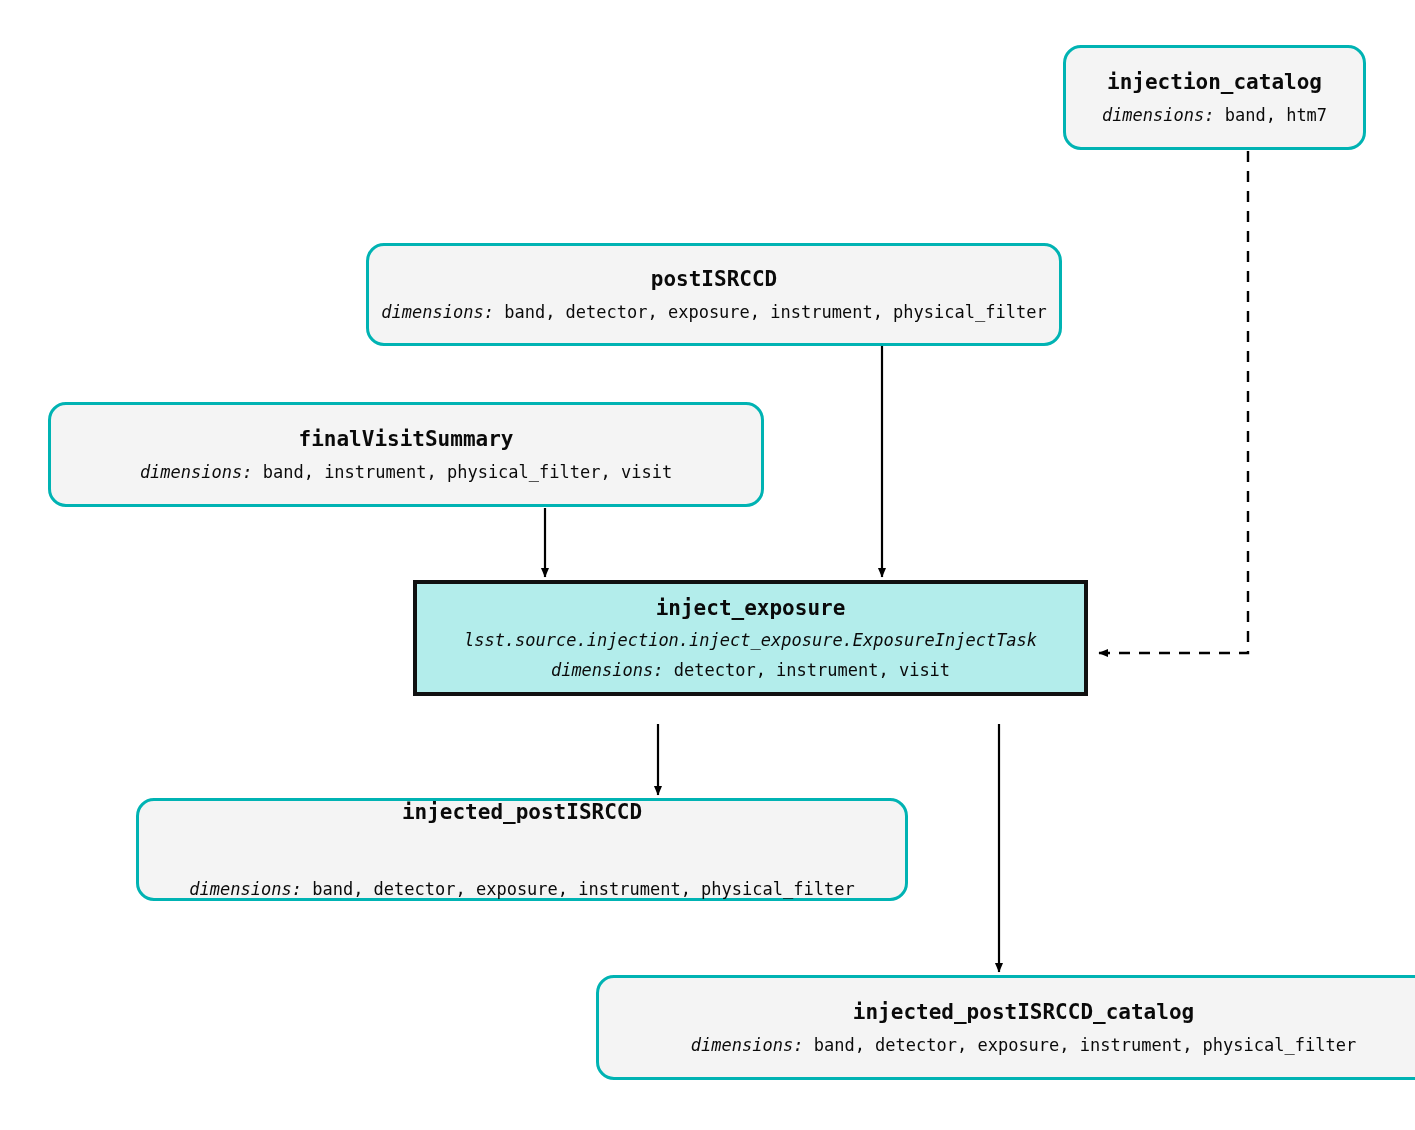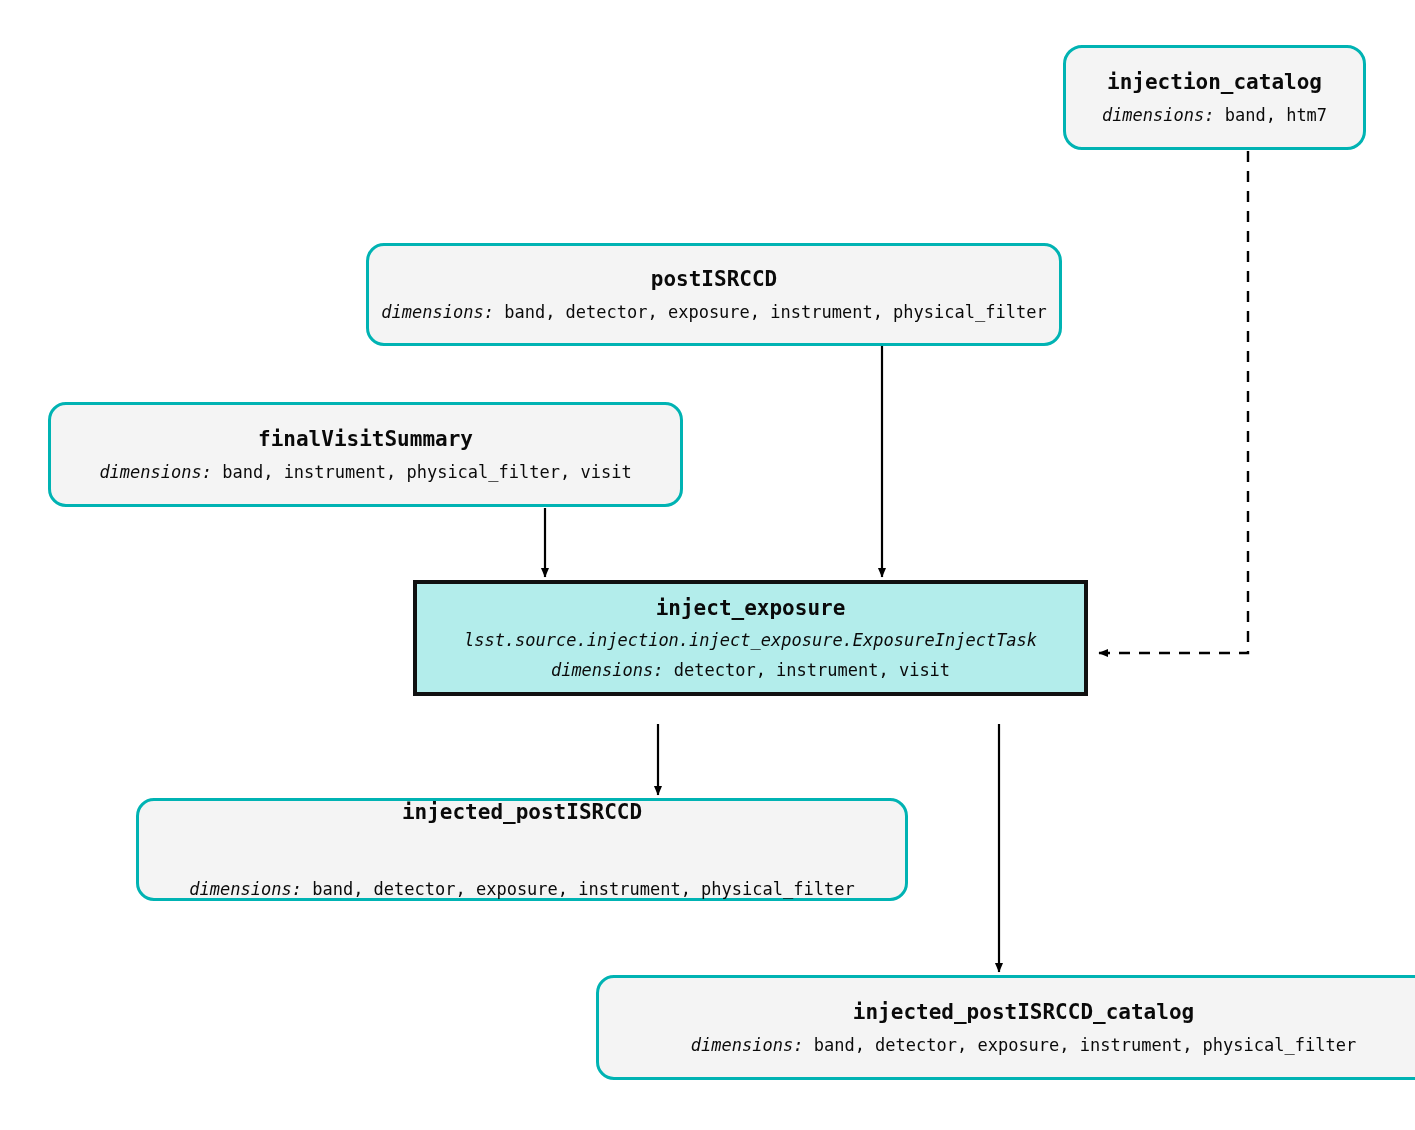--- a/index.html
+++ b/index.html
@@ -87,37 +87,37 @@
 
     <path d="M 545 508 L 545 577" stroke="#000000" stroke-width="2.2" fill="none" marker-end="url(#arrowhead)"></path>
 
     <path d="M 1248 151 L 1248 653 L 1099 653" stroke="#000000" stroke-width="2.4" fill="none" stroke-dasharray="11 9" marker-end="url(#arrowheadDashed)"></path>
 
     <path d="M 658 724 L 658 795" stroke="#000000" stroke-width="2.2" fill="none" marker-end="url(#arrowhead)"></path>
 
     <path d="M 999 724 L 999 972" stroke="#000000" stroke-width="2.2" fill="none" marker-end="url(#arrowhead)"></path>
   </svg>
 
-  <div class="node dataset" style="left:1063px; top:45px; width:303px; height:105px;border-radius:19px;">
+  <div class="node dataset" style="left:1063px; top:45px; width:303px; height:105px;">
     <div class="node-label">injection_catalog</div>
     <div class="node-dims" style="margin-top:12px;">
       <span class="dims-key">dimensions:</span>
       <span>band, htm7</span>
     </div>
   </div>
 
   <div class="node dataset" style="left:366px; top:243px; width:696px; height:103px;">
     <div class="node-label">postISRCCD</div>
     <div class="node-dims" style="margin-top:12px;">
       <span class="dims-key">dimensions:</span>
       <span>band, detector, exposure, instrument, physical_filter</span>
     </div>
   </div>
 
-  <div class="node dataset" style="left:48px; top:402px; width:635px; height:105px;text-align:right;">
+  <div class="node dataset" style="left:48px; top:402px; width:716px; height:105px;text-align:right;">
     <div class="node-label">finalVisitSummary</div>
     <div class="node-dims" style="margin-top:12px;">
       <span class="dims-key">dimensions:</span>
       <span>band, instrument, physical_filter, visit</span>
     </div>
   </div>
 
   <div class="node task" style="left:413px; top:580px; width:675px; height:116px;">
     <div class="node-label">inject_exposure</div>
     <div class="node-class" style="margin-top:11px;font-style:italic;">lsst.source.injection.inject_exposure.ExposureInjectTask</div>

